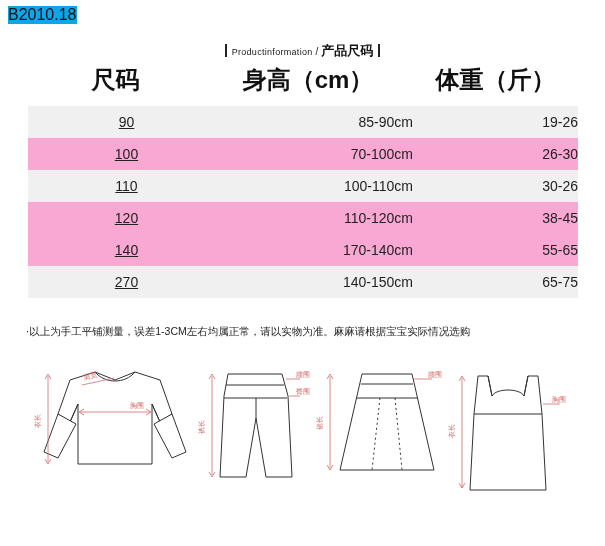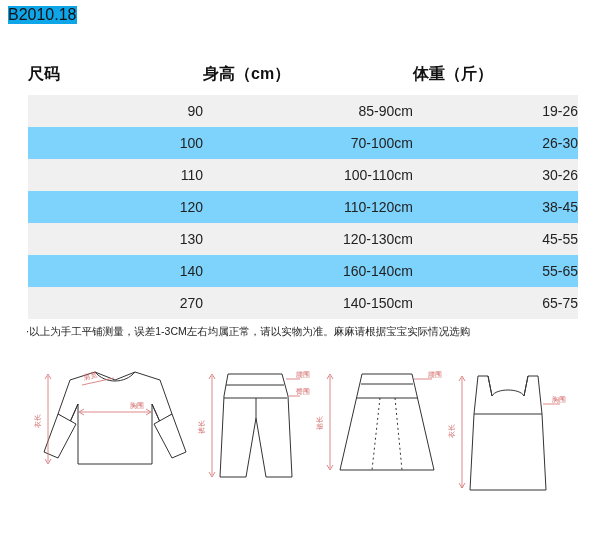--- a/index.html
+++ b/index.html
@@ -65,40 +65,40 @@
 
   table.size-table {
     position: absolute;
     top: 58px;
     left: 28px;
     width: 550px;
     border-collapse: collapse;
     table-layout: fixed;
   }
   table.size-table th {
-    font-size: 16px;
+    font-size: 24px;
     font-weight: bold;
     color: #111;
     padding: 6px 0 10px 0;
-    text-align: left;
+    text-align: center;
     font-family: "Liberation Sans", sans-serif;
   }
   table.size-table th.c1 { width: 175px; }
   table.size-table th.c2 { width: 210px; margin-top: 16px; }
   table.size-table th.c3 { width: 165px; }
   table.size-table td {
     font-size: 14px;
     color: #222;
     padding: 8px 0;
     text-align: right;
     font-family: "Liberation Sans", sans-serif;
   }
-  table.size-table td.c1 { text-align: right; padding-left: 22px; font-size: 14px; }
+  table.size-table td.c1 { text-align: center; padding-left: 22px; font-size: 14px; text-decoration: underline; }
   table.size-table tr.shaded td { background: #f0f0f0; }
-  table.size-table tr.plain td { background: #7dd3fc; }
+  table.size-table tr.plain td { background: #f9a8d4; }
 
   .note {
     position: absolute;
     top: 325px;
     left: 0;
     width: 496px;
     text-align: center;
     font-size: 10.5px;
     color: #222;
     white-space: nowrap;
@@ -133,20 +133,23 @@
     fill: none;
   }
 </style>
 </head>
 <body>
 
 <div class="page">
 
   <div class="code-badge">B2010.18</div>
 
+  <div class="header-line">
+    <span class="bar"></span><span class="en">Productinformation</span><span class="sep">/</span><span class="cn">产品尺码</span><span class="bar"></span>
+  </div>
 
   <table class="size-table">
     <thead>
       <tr>
         <th class="c1">尺码</th>
         <th class="c2">身高（cm）</th>
         <th class="c3">体重（斤）</th>
       </tr>
     </thead>
     <tbody>
@@ -163,28 +166,23 @@
       <tr class="shaded">
         <td class="c1">110</td>
         <td class="c2">100-110cm</td>
         <td class="c3">30-26</td>
       </tr>
       <tr class="plain">
         <td class="c1">120</td>
         <td class="c2">110-120cm</td>
         <td class="c3">38-45</td>
       </tr>
-      <tr class="shaded">
-        <td class="c1">130</td>
-        <td class="c2">120-130cm</td>
-        <td class="c3">45-55</td>
-      </tr>
       <tr class="plain">
         <td class="c1">140</td>
-        <td class="c2">160-140cm</td>
+        <td class="c2">170-140cm</td>
         <td class="c3">55-65</td>
       </tr>
       <tr class="shaded">
         <td class="c1">270</td>
         <td class="c2">140-150cm</td>
         <td class="c3">65-75</td>
       </tr>
     </tbody>
   </table>
 

